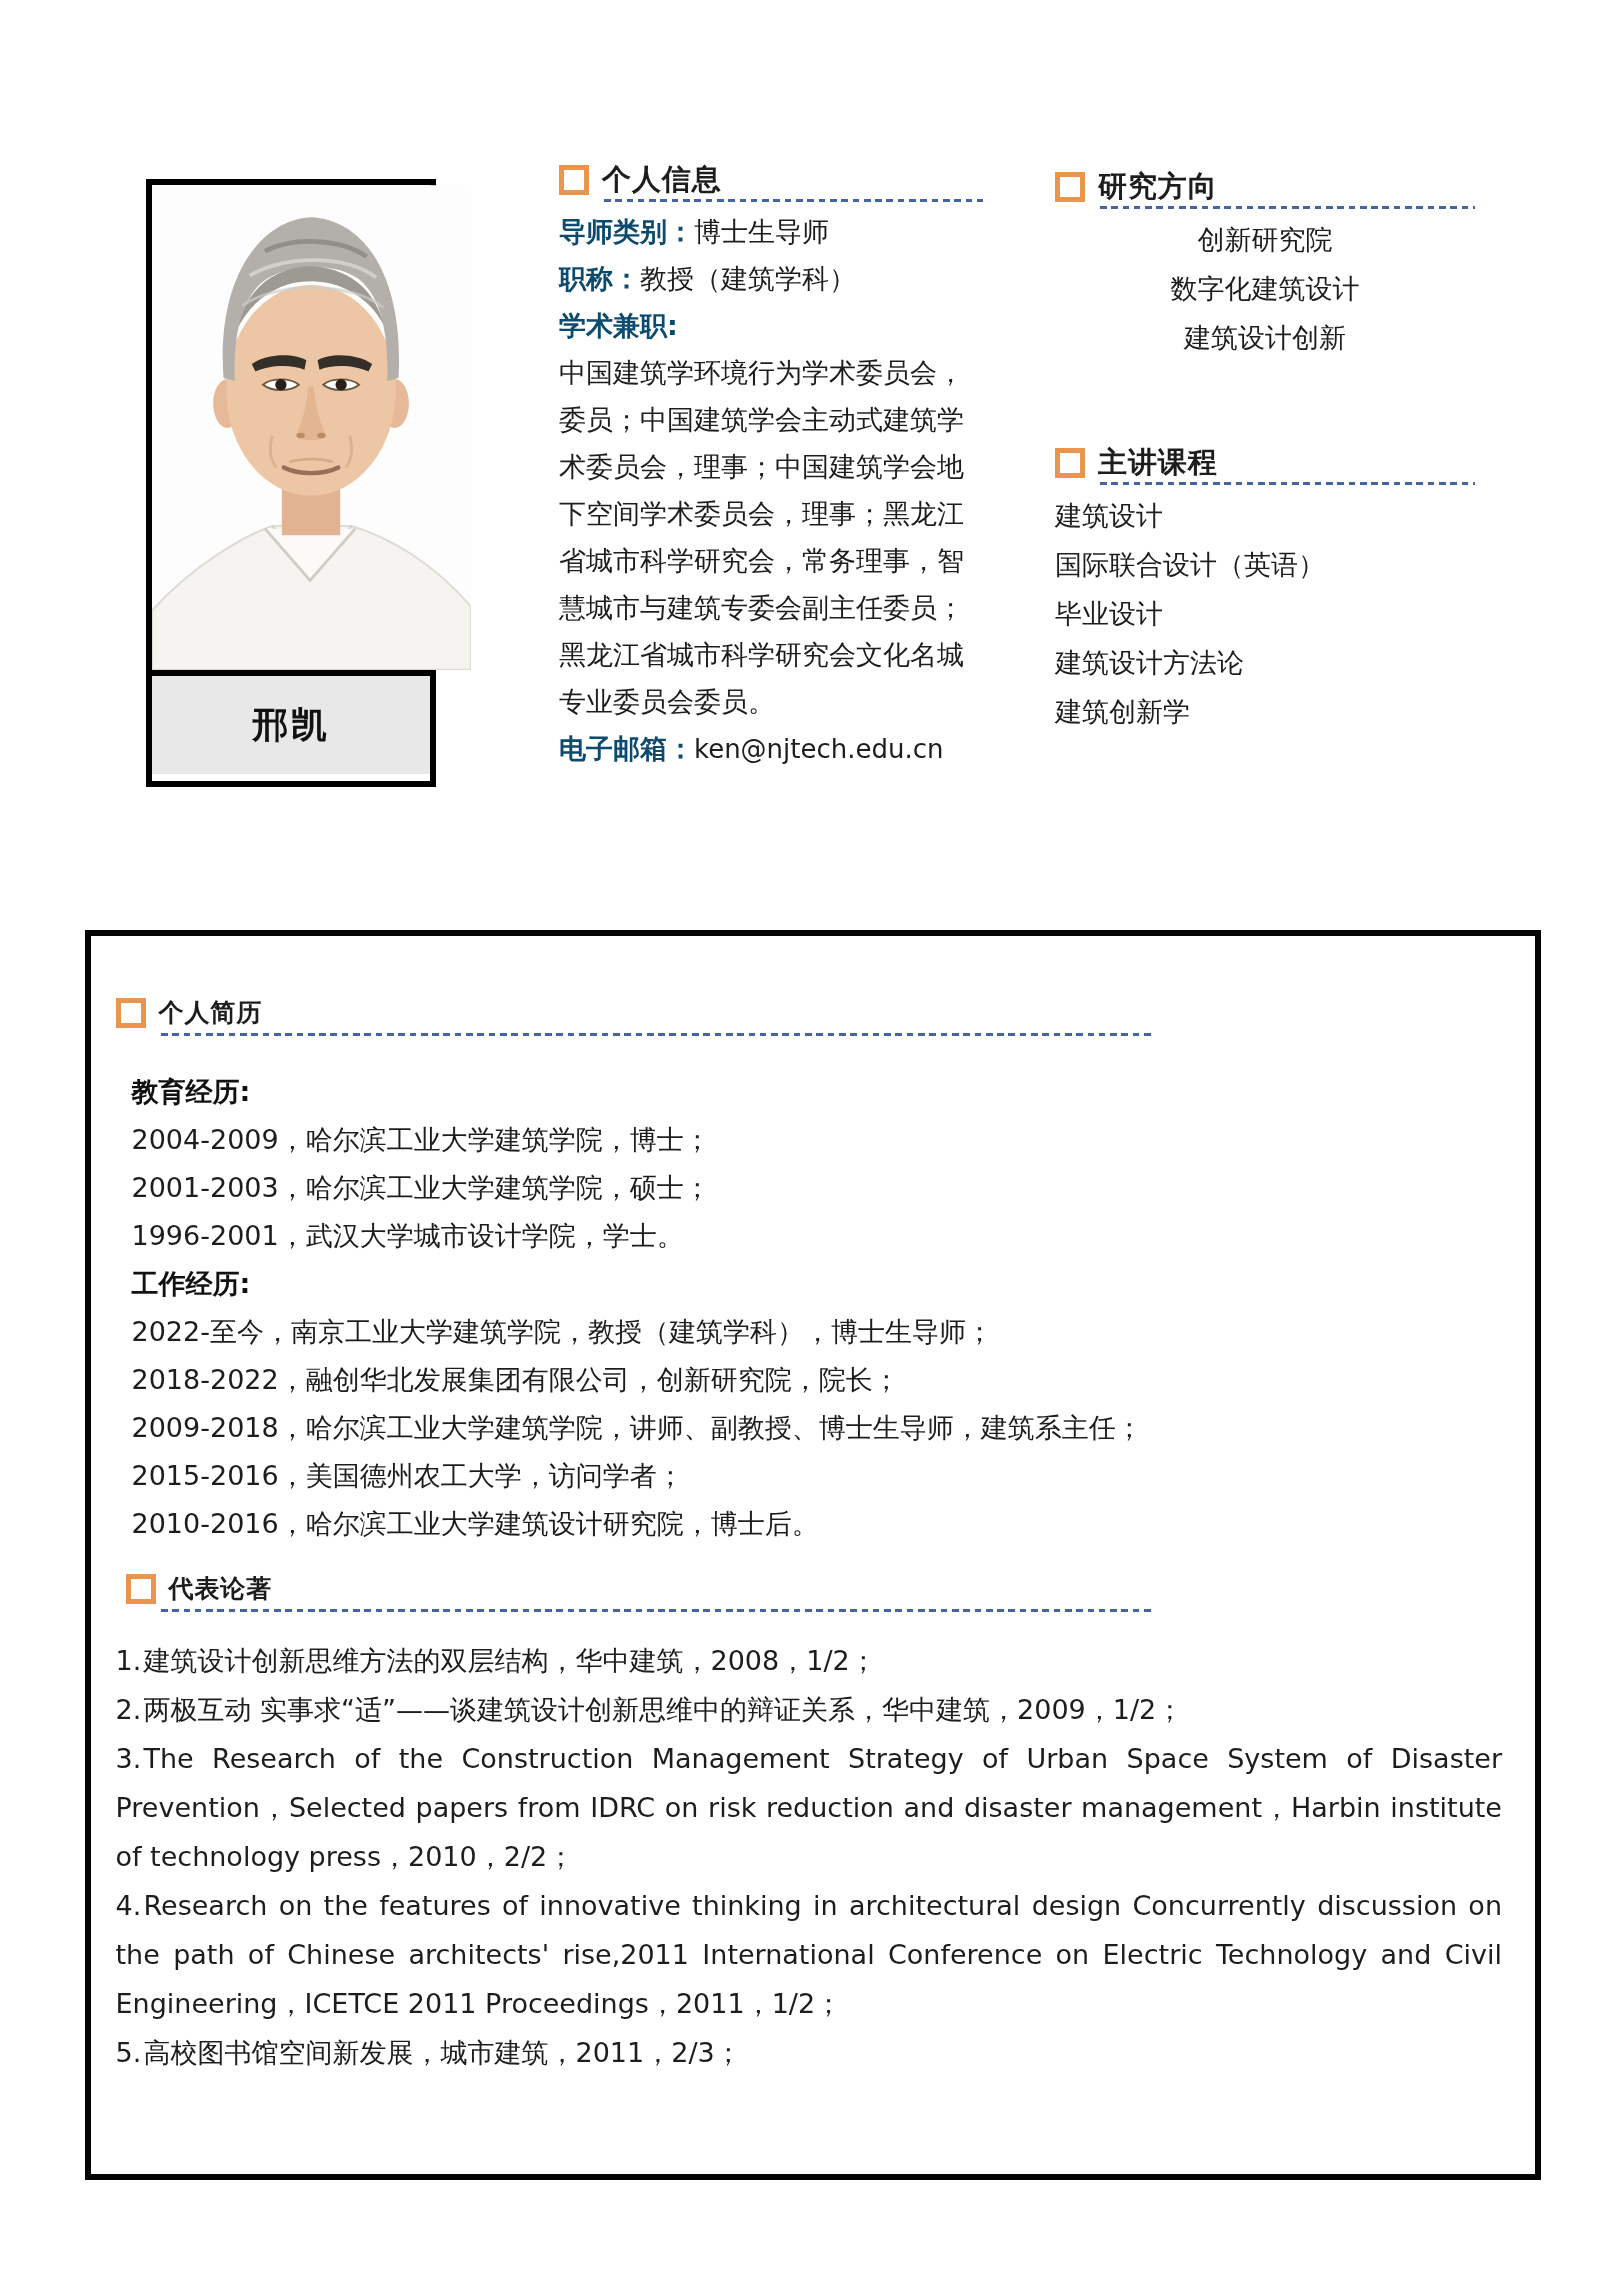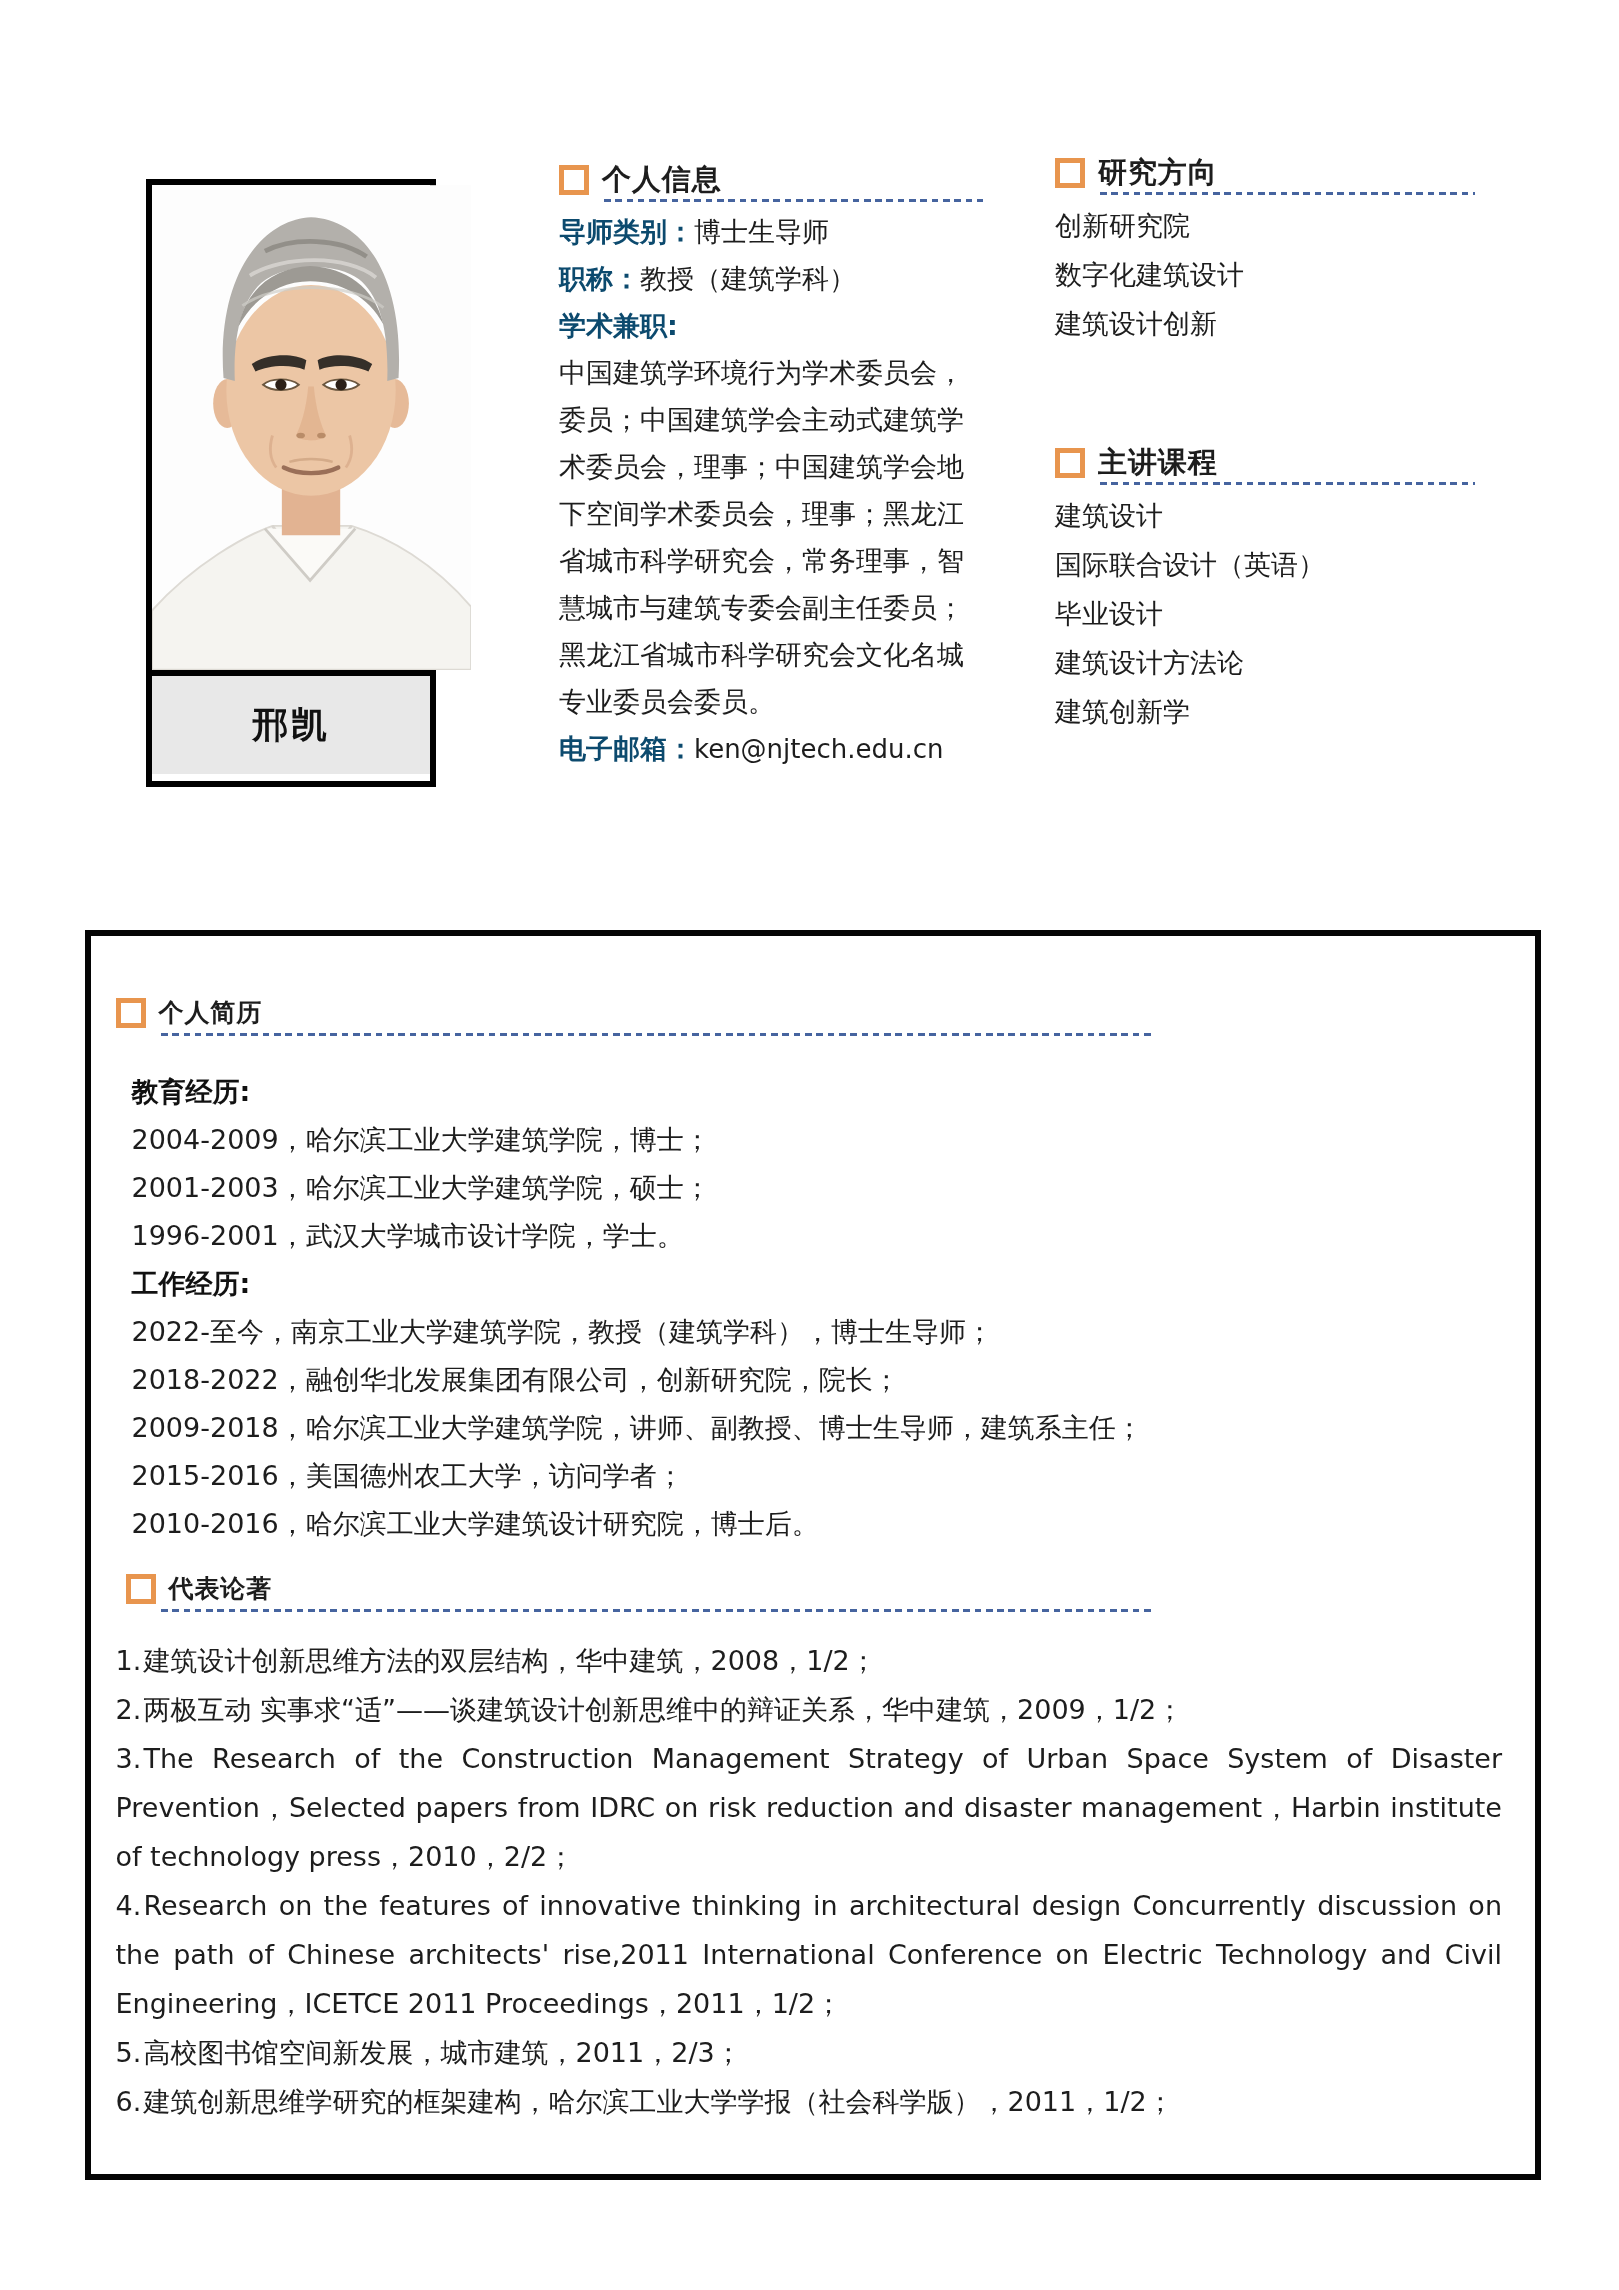--- a/index.html
+++ b/index.html
@@ -23,21 +23,21 @@
   .name-plate{height:104px;border-top:6.6px solid #000;background:#E8E8E8;
     display:flex;align-items:center;justify-content:center;
     font-size:36px;font-weight:bold;letter-spacing:2.8px;box-sizing:border-box;color:#111;}
   
   .info-col{position:absolute;left:559px;top:159px;width:426px;}
   .info-col .sec-header{margin-bottom:7.5px;}
   .info-line{font-size:27px;line-height:47px;white-space:nowrap;}
   .lbl{font-weight:bold;color:#0c4a6e;}
   .info-para{font-size:27px;line-height:47px;text-align:left;margin:0;}
   .email-val{font-size:26px;}
-  .research-col{position:absolute;left:1055px;top:152px;width:420px;}
+  .research-col{position:absolute;left:1055px;top:166px;width:420px;text-align:center;}
   .courses-col{position:absolute;left:1055px;top:442px;width:420px;}
   .research-col .sec-header,.courses-col .sec-header{margin-bottom:7.5px;}
   .side-item{font-size:27px;line-height:49px;}
   
   .resume-box{position:absolute;left:85px;top:930px;width:1456px;height:1250px;
     box-sizing:border-box;border:6.6px solid #050505;background:#fff;
     padding:55px 33px 0 24.5px;}
   .resume-box .sec-header{height:43px;}
   .resume-box .sec-title{font-size:25px;}
   .resume-box .dashline{right:auto;width:993px;}
@@ -172,17 +172,16 @@
     <span class="sec-title">代表论著</span>
     <span class="dashline"></span>
   </div>
 
   <div class="pub-list">
     <p class="pub"><span class="num">1.</span><span>建筑设计创新思维方法的双层结构，华中建筑，2008，1/2；</span></p>
     <p class="pub"><span class="num">2.</span><span>两极互动 实事求“适”——谈建筑设计创新思维中的辩证关系，华中建筑，2009，1/2；</span></p>
     <p class="pub en"><span class="num">3.</span><span>The Research of the Construction Management Strategy of Urban Space System of Disaster Prevention，Selected papers from IDRC on risk reduction and disaster management，Harbin institute of technology press，2010，2/2；</span></p>
     <p class="pub en"><span class="num">4.</span><span>Research on the features of innovative thinking in architectural design Concurrently discussion on the path of Chinese architects' rise,2011 International Conference on Electric Technology and Civil Engineering，ICETCE 2011 Proceedings，2011，1/2；</span></p>
     <p class="pub"><span class="num">5.</span><span>高校图书馆空间新发展，城市建筑，2011，2/3；</span></p>
-    <p class="pub"><span class="num">6.</span><span>建筑创新思维学研究的框架建构，哈尔滨工业大学学报（社会科学版），2011，1/2；</span></p>
   </div>
 
 </div>
 
 
 </body></html>

